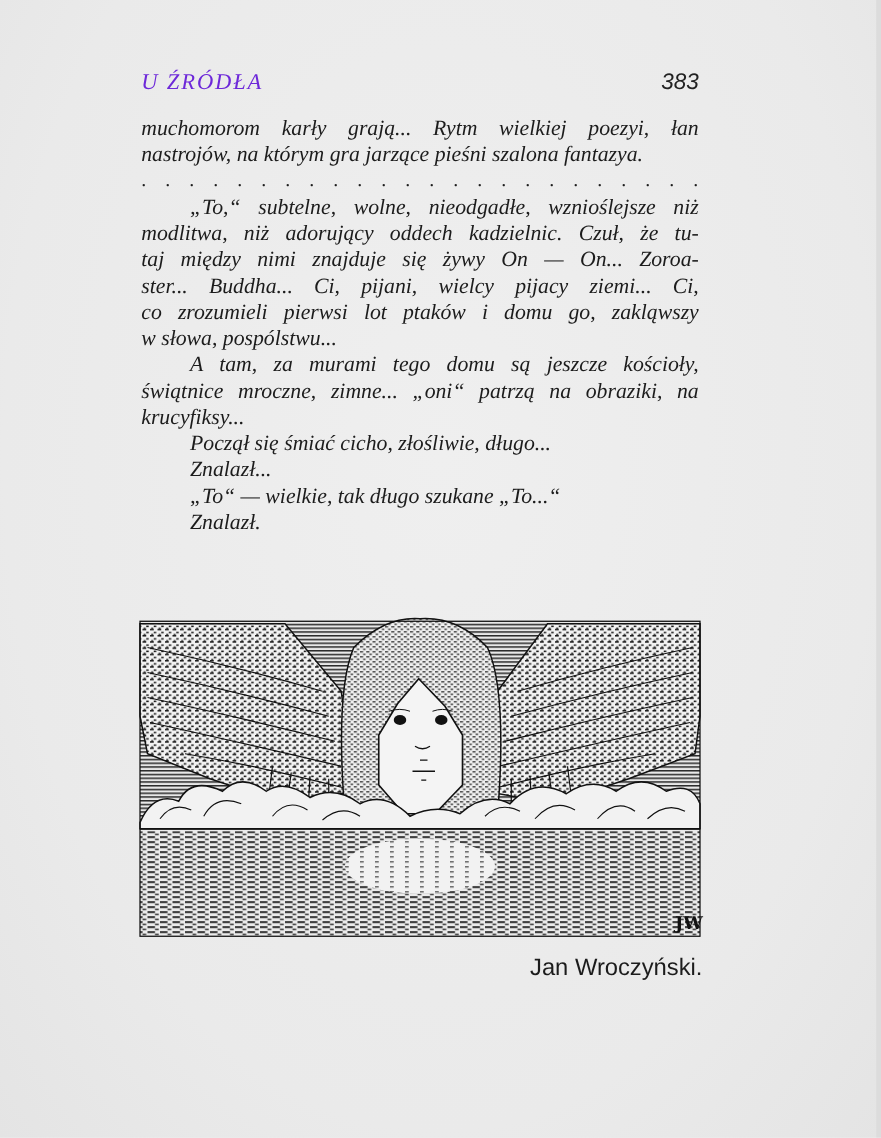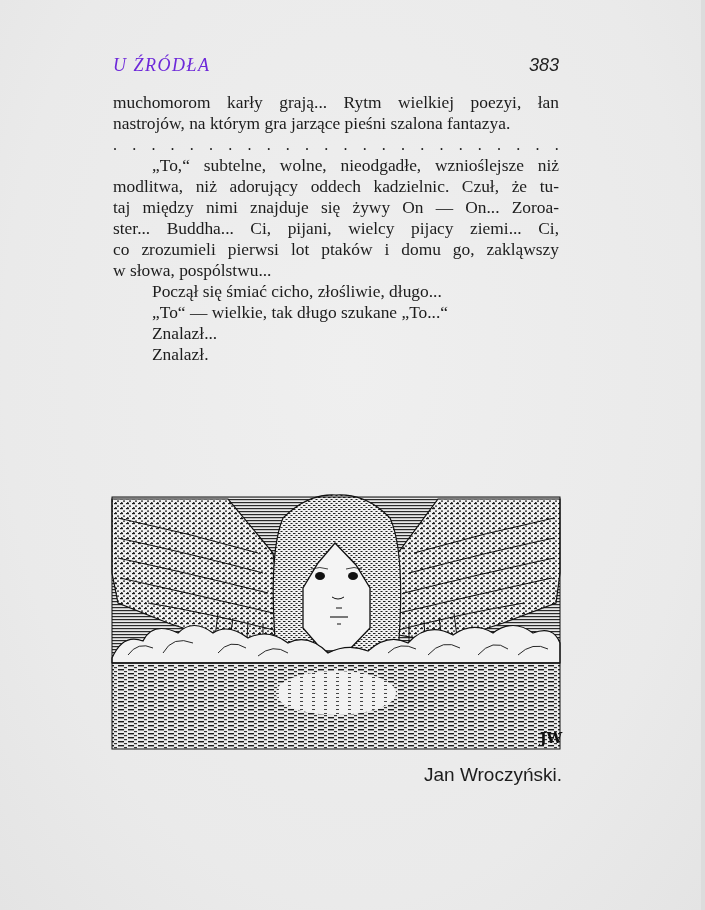--- a/index.html
+++ b/index.html
@@ -20,21 +20,21 @@
   .page-number {
     position:absolute; right:0; top:0;
     font-family:Liberation Sans, sans-serif; font-style:italic;
     font-size:18px; color:#222;
   }
   .body-text {
     position:absolute; top:92px; left:113px; width:446px;
     font-family:"Liberation Serif", serif; font-size:17.4px; line-height:21px;
     text-align:justify; color:#1c1c1c;
   }
-  .body-text p { margin:0; }
+  .body-text p { margin:0;font-style:italic; }
   .line { display:block; white-space:nowrap; text-align-last:justify; text-align:justify; }
   .line.last { text-align-last:left; }
   .indent { padding-left:39px; }
   .ellipsis-row {
     display:block; letter-spacing:0; height:21px; position:relative;
   }
   .ellipsis-row span.dots {
     display:flex; justify-content:space-between; width:446px; font-size:16px; line-height:21px;
   }
   .illustration {
@@ -91,27 +91,32 @@
     </div>
     <p>
       <span class="line indent">„To,“ subtelne, wolne, nieodgadłe, wznioślejsze niż</span>
       <span class="line">modlitwa, niż adorujący oddech kadzielnic. Czuł, że tu-</span>
       <span class="line">taj między nimi znajduje się żywy On — On... Zoroa-</span>
       <span class="line">ster... Buddha... Ci, pijani, wielcy pijacy ziemi... Ci,</span>
       <span class="line">co zrozumieli pierwsi lot ptaków i domu go, zakląwszy</span>
       <span class="line last">w słowa, pospólstwu...</span>
     </p>
     <p>
+      <span class="line indent">A tam, za murami tego domu są jeszcze kościoły,</span>
+      <span class="line">świątnice mroczne, zimne... „oni“ patrzą na obraziki, na</span>
+      <span class="line last">krucyfiksy...</span>
+    </p>
+    <p>
       <span class="line indent last">Począł się śmiać cicho, złośliwie, długo...</span>
     </p>
     <p>
+      <span class="line indent last">Znalazł...</span>
+    </p>
+    <p>
       <span class="line indent last">„To“ — wielkie, tak długo szukane „To...“</span>
-    </p>
-    <p>
-      <span class="line indent last">Znalazł...</span>
     </p>
     <p>
       <span class="line indent last">Znalazł.</span>
     </p>
   </div>
 
 <div class="illustration">
   <svg id="illus" width="456" height="260" viewBox="0 0 456 260">
     <defs>
       <pattern id="stipple" width="6" height="5" patternUnits="userSpaceOnUse">

